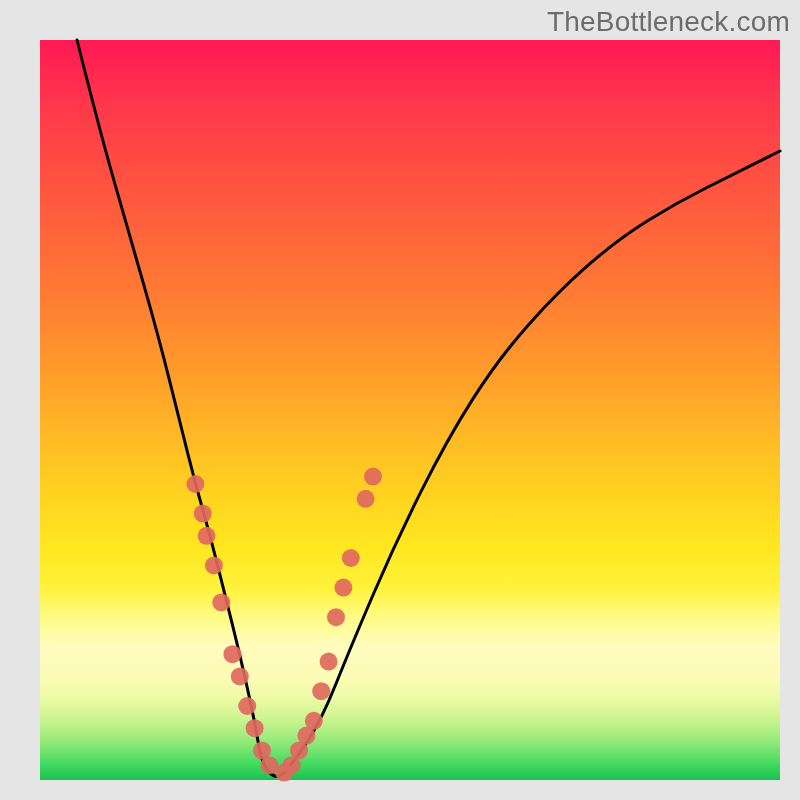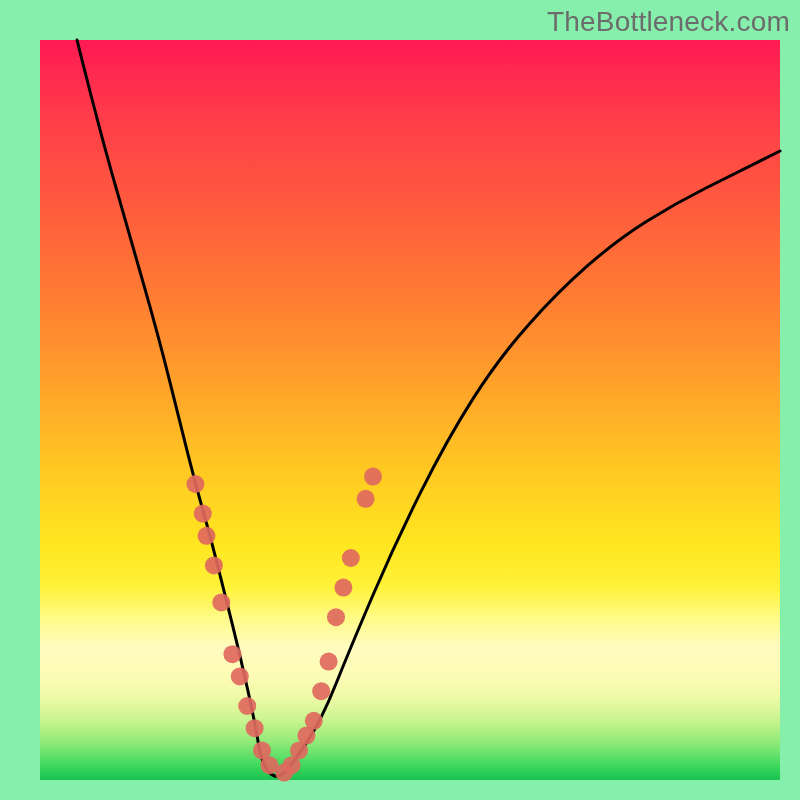--- a/index.html
+++ b/index.html
@@ -10,21 +10,21 @@
     background: #000;
     overflow: hidden;
     font-family: Arial, Helvetica, sans-serif;
   }
   .frame {
     position: absolute;
     left: 0;
     top: 0;
     width: 800px;
     height: 800px;
-    background: #86efac;
+    background: #e5e5e5;
   }
   .plot {
     position: absolute;
     left: 40px;
     top: 40px;
     width: 740px;
     height: 740px;
     
     background: linear-gradient(
       to bottom,

